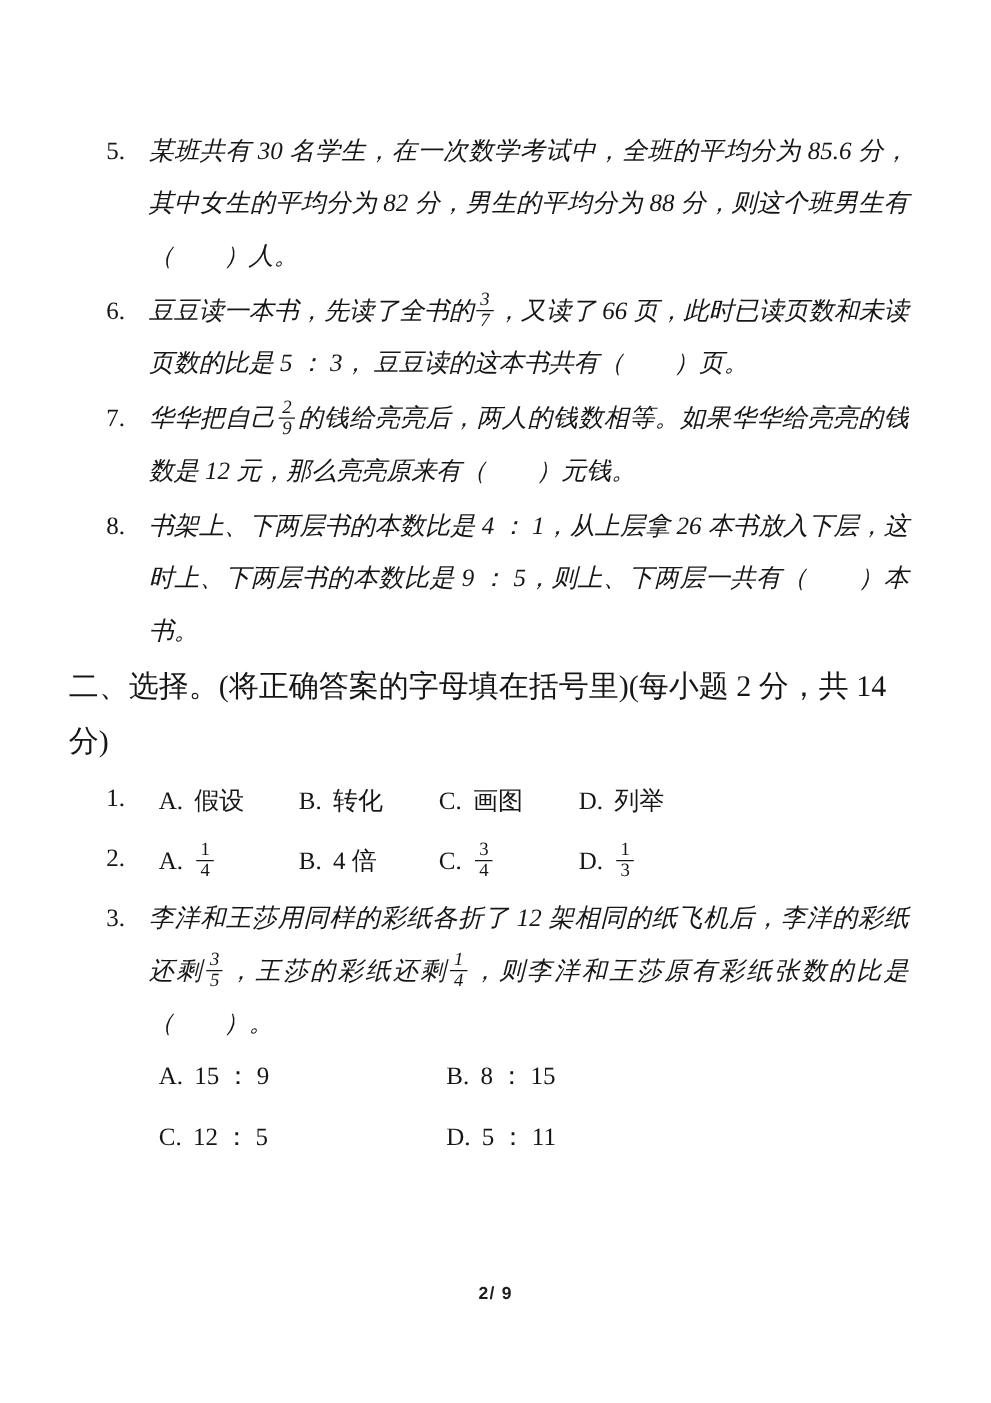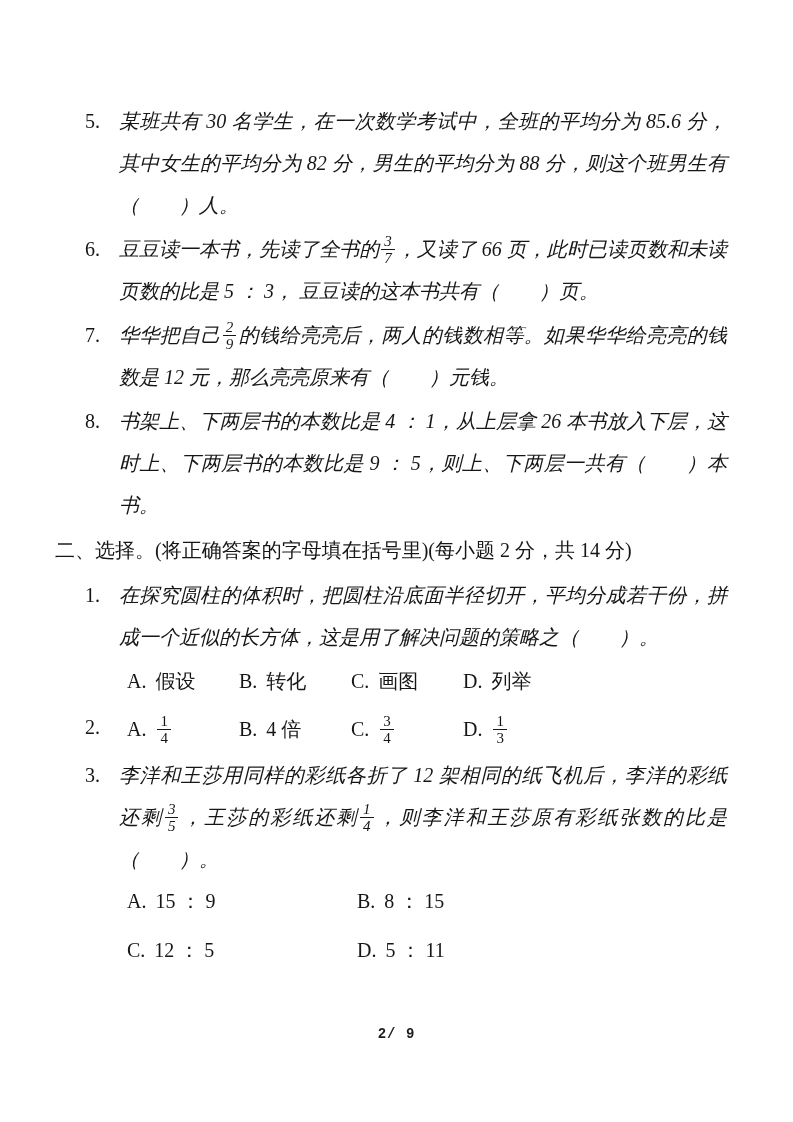--- a/index.html
+++ b/index.html
@@ -15,21 +15,21 @@
     font-size: 20px;
     overflow: hidden;
   }
   .content { padding: 100px 66px 0 55px; }
 
   .question { display: flex; padding-left: 30px; margin-bottom: 2px; }
   .qnum { flex: 0 0 34px; line-height: 42px; }
   .qbody { flex: 1; min-width: 0; }
   .qtext { text-align: justify; line-height: 42px; font-style: italic; }
 
-  .section-header { font-size: 20px; font-weight: normal; line-height: 44px; margin: 2px 0 2px 0; }
+  .section-header { font-size: 24px; font-weight: normal; line-height: 44px; margin: 2px 0 2px 0; }
 
   .options-row {
     display: flex;
     gap: 26px;
     margin-left: 8px;
     line-height: 46px;
     align-items: center;
   }
   .options-row .option { min-width: 86px; }
   .options-grid {
@@ -53,21 +53,21 @@
     transform: translateY(-2px);
   }
   .frac .num { padding: 0 3px; }
   .frac .den { padding: 0 3px; border-top: 1.6px solid #161616; }
 
   .footer {
     position: absolute;
     left: 0; right: 0;
     top: 1026px;
     text-align: center;
-    font-family: Liberation Mono, monospace;
+    font-family: Liberation Sans, sans-serif;
     font-size: 14px;
     font-weight: bold;
     color: #1c1c1c;
     letter-spacing: 1px;
   }
 </style>
 </head>
 <body>
 
 <div class="page">
@@ -108,21 +108,20 @@
         </div>
     </section>
 
     <h2 class="section-header">二、选择。(将正确答案的字母填在括号里)(每小题 2 分，共 14 分)</h2>
 
     <section>
       <div>
           <div class="question">
             <span class="qnum">1.</span>
             <div class="qbody">
-              <div class="qtext">在探究圆柱的体积时，把圆柱沿底面半径切开，平均分成若干份，拼成一个近似的长方体，这是用了解决问题的策略之（　　）。</div>
               <div class="options-row">
                 <div class="option">
                   <span class="olabel">A.</span>
                   <span class="otext">假设</span>
                 </div>
                 <div class="option">
                   <span class="olabel">B.</span>
                   <span class="otext">转化</span>
                 </div>
                 <div class="option">

